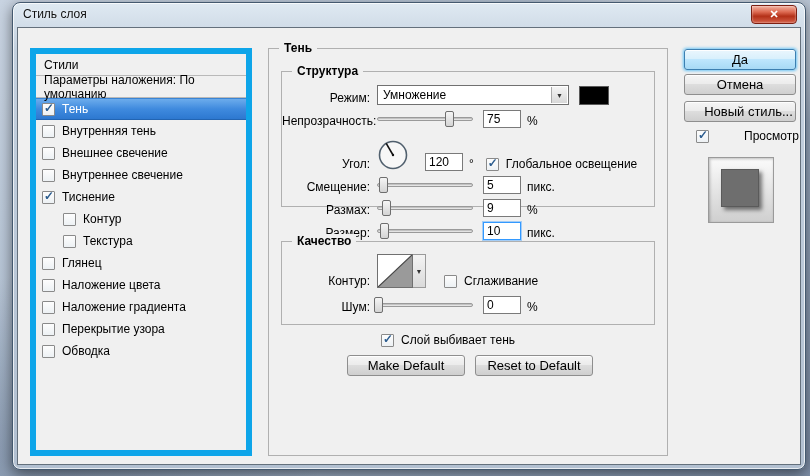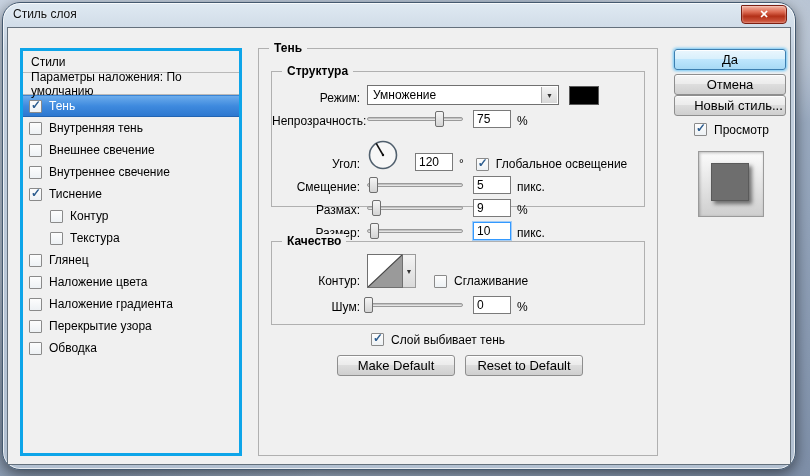--- a/index.html
+++ b/index.html
@@ -7,39 +7,39 @@
   body { font-family:"Liberation Sans", sans-serif; font-size:12px; color:#000; }
 
   .stage { position:relative; width:810px; height:476px; overflow:hidden;
     background:
       radial-gradient(ellipse 320px 180px at 88% 6%, rgba(255,255,255,.55), rgba(255,255,255,0) 60%),
       radial-gradient(ellipse 420px 280px at 6% 96%, rgba(60,80,110,.35), rgba(60,80,110,0) 65%),
       linear-gradient(145deg, #c9d4e2 0%, #aebdcf 40%, #92a3ba 75%, #7e8fa8 100%);
   }
 
   
-  .window { position:absolute; left:2px; top:2px; width:794px; height:468px;
-    border:1px solid #44596f; border-radius:18px;
+  .window { position:absolute; left:12px; top:2px; width:794px; height:468px;
+    border:1px solid #44596f; border-radius:8px;
     background: linear-gradient(180deg,#dfe9f2 0%, #c4d1df 10%, #b2c0d1 100%);
     box-shadow: 0 4px 14px rgba(0,0,0,.5), inset 0 0 0 1px rgba(255,255,255,.7);
   }
   .titlebar { height:23px; padding:4px 0 0 10px; }
   .title { font-size:12px; color:#101010; text-shadow:0 0 4px rgba(255,255,255,.9); }
   .close-btn { position:absolute; top:2px; right:8px; width:46px; height:19px;
     border:1px solid #7c1f12; border-radius:1px 4px 4px 4px;
     background: linear-gradient(180deg,#f1b3a3 0%, #dd6a52 35%, #b33018 60%, #d36049 100%);
     color:#fff; font-size:11px; font-weight:bold; text-align:center; line-height:17px;
     box-shadow: inset 0 0 2px rgba(255,255,255,.8); cursor:default;
   }
   .client { position:absolute; left:4px; top:24px; right:4px; bottom:4px;
     background:#f0f0f0; border:1px solid #64707c; }
 
   
   .sidebar { position:absolute; left:12px; top:20px; width:222px; height:408px;
-    background:#f0f0f0; border:3px solid #0ea5e9; overflow:hidden; }
+    background:#f0f0f0; border:6px solid #0ea5e9; overflow:hidden; }
   .list-row { height:22px; display:flex; align-items:center; padding:0 6px; }
   .list-row.header { border-bottom:1px solid #b9b9b9; padding-left:8px; }
   .list-row.indent { padding-left:27px; }
   .list-row.selected { background:linear-gradient(180deg,#6cacec 0%,#3f8ade 50%,#2d78d0 100%);
     color:#fff; border-top:1px solid #3a84d4; border-bottom:1px solid #2264b2; }
 
   
   .cb { width:13px; height:13px; border:1px solid #8a8a8a; border-radius:1px;
     margin-right:7px; position:relative; flex:0 0 13px;
     background:linear-gradient(180deg,#fdfdfd,#edf1f4); }
@@ -82,40 +82,40 @@
   .angle-row { height:38px; }
   .dial { width:32px; height:32px; margin-right:16px; flex:0 0 32px; }
   .cb-inline { display:flex; align-items:center; margin-left:12px; white-space:nowrap; }
 
   .contour-btn { display:flex; align-items:stretch; }
   .contour-thumb { width:36px; height:34px; border:1px solid #707070; background:#fff; }
   .contour-arrow { width:13px; border:1px solid #9a9a9a; border-left:none;
     background:linear-gradient(180deg,#f4f4f4,#dadada);
     display:flex; align-items:center; justify-content:center; font-size:7px; color:#333; }
 
-  .knockout { position:absolute; left:112px; top:284px; display:flex; align-items:flex-start; }
+  .knockout { position:absolute; left:112px; top:284px; display:flex; align-items:center; }
   .def-btns { position:absolute; left:78px; top:306px; display:flex; gap:10px; }
 
   .btn { height:21px; border:1px solid #8e8e8e; border-radius:3px;
     background:linear-gradient(180deg,#f5f5f5 0%,#ececec 45%,#dddddd 50%,#cfcfcf 100%);
     font-family:"Liberation Sans",sans-serif; font-size:13px; text-align:center;
     line-height:19px; color:#000; box-shadow: inset 0 1px 0 rgba(255,255,255,.85);
     cursor:default; }
   .def-btns .btn { width:118px; }
 
   
   .rightcol { position:absolute; left:666px; top:21px; width:112px; }
   .rightcol .btn { width:112px; }
   .btn.default { border-color:#3c7fb1;
     background:linear-gradient(180deg,#eaf6fd 0%,#d9f0fc 45%,#bee6fd 50%,#a7d9f5 100%);
     box-shadow:0 0 3px 1px #6cc4f5, inset 0 1px 0 rgba(255,255,255,.9); }
   .btn-ok { margin-bottom:4px; }
-  .btn-cancel { }
+  .btn-cancel { margin-bottom:6px; }
   .btn-newstyle { margin-bottom:7px;padding-left:17px; }
-  .preview-check { display:flex; align-items:flex-start; margin:0 0 14px 20px; }
+  .preview-check { display:flex; align-items:flex-end; margin:0 0 14px 12px;gap:28px; }
   .preview-panel { width:66px; height:66px; margin-left:24px; position:relative;
     border:1px solid #9a9a9a; background:linear-gradient(180deg,#fbfbfb,#cfcfcf);
     box-shadow: inset 1px 1px 3px rgba(0,0,0,.25); }
   .preview-square { position:absolute; left:12px; top:11px; width:38px; height:38px;
     background:#6e6e6e; border:1px solid #5a5a5a; box-shadow:3px 3px 4px rgba(0,0,0,.5); }
 </style>
 </head>
 <body>
 
 <div class="stage">

